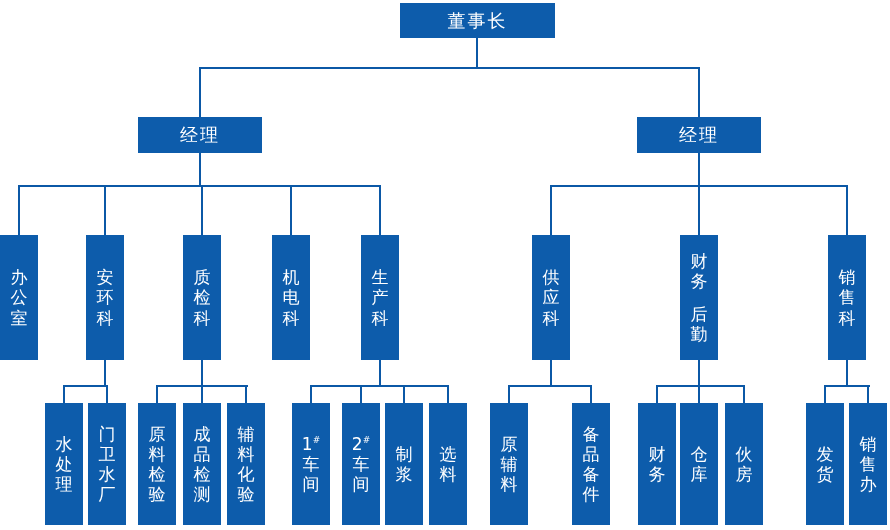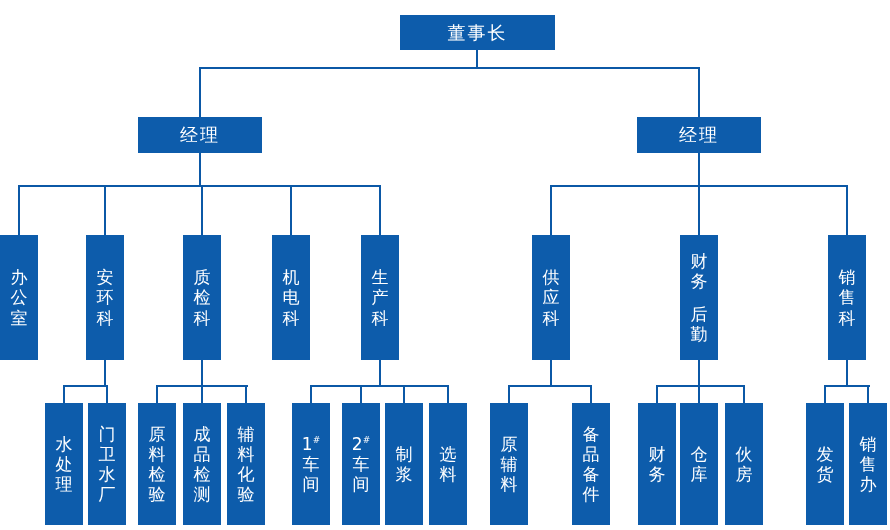--- a/index.html
+++ b/index.html
@@ -85,21 +85,21 @@
     <div class="vline" style="left:656px;top:385px;height:19px"></div>
     <div class="vline" style="left:698px;top:385px;height:19px"></div>
     <div class="vline" style="left:743px;top:385px;height:19px"></div>
 
     <div class="vline" style="left:846px;top:360px;height:26px"></div>
     <div class="hline" style="left:824px;top:385px;width:46px"></div>
     <div class="vline" style="left:824px;top:385px;height:19px"></div>
     <div class="vline" style="left:867px;top:385px;height:19px"></div>
   </div>
 
-  <div class="box hbox" style="left:400px;top:15px;width:155px;height:35px">董事长</div>
+  <div class="box hbox" style="left:400px;top:3px;width:155px;height:35px">董事长</div>
 
   <div class="box hbox" style="left:138px;top:117px;width:124px;height:36px">经理</div>
   <div class="box hbox" style="left:637px;top:117px;width:124px;height:36px">经理</div>
 
   <div class="box vbox" style="left:0px;top:235px;width:38px;height:125px">
       <span class="vcell">办</span>
       <span class="vcell">公</span>
       <span class="vcell">室</span>
     </div>
   <div class="box vbox" style="left:86px;top:235px;width:38px;height:125px">

